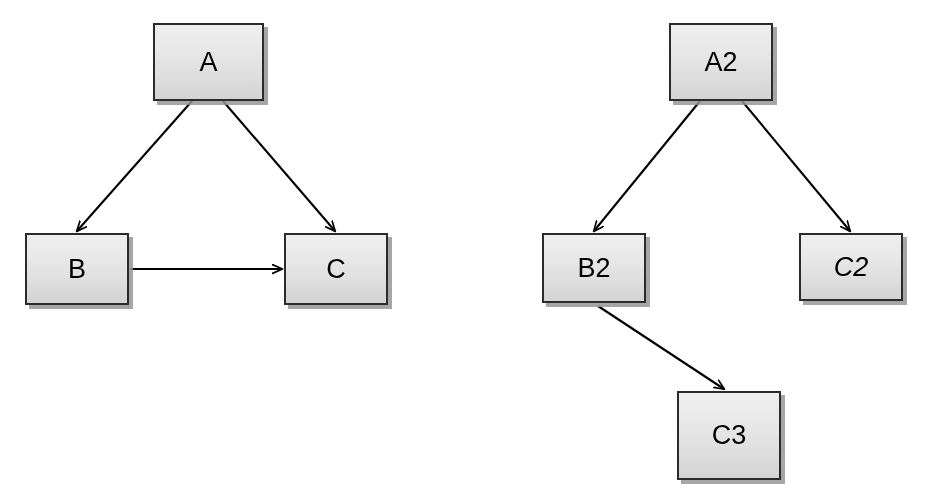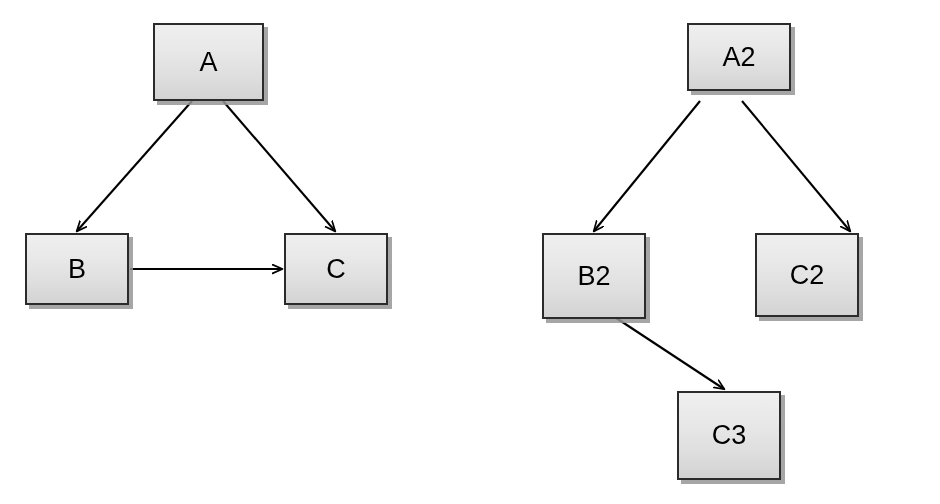--- a/index.html
+++ b/index.html
@@ -70,27 +70,27 @@
   <div id="nodes-group">
       <div class="node" style="left: 153px; top: 23px; width: 111px; height: 78px;">
         <span class="node-label">A</span>
       </div>
       <div class="node" style="left: 25px; top: 233px; width: 104px; height: 72px;">
         <span class="node-label">B</span>
       </div>
       <div class="node" style="left: 284px; top: 233px; width: 104px; height: 72px;">
         <span class="node-label">C</span>
       </div>
-      <div class="node" style="left: 669px; top: 23px; width: 104px; height: 68px; margin-left: 18px;">
+      <div class="node" style="left: 669px; top: 23px; width: 104px; height: 78px;">
         <span class="node-label">A2</span>
       </div>
-      <div class="node" style="left: 542px; top: 233px; width: 104px; height: 86px;">
+      <div class="node" style="left: 542px; top: 233px; width: 104px; height: 70px;">
         <span class="node-label">B2</span>
       </div>
-      <div class="node" style="left: 755px; top: 233px; width: 104px; height: 84px;">
+      <div class="node" style="left: 799px; top: 233px; width: 104px; height: 68px; font-style: italic;">
         <span class="node-label">C2</span>
       </div>
       <div class="node" style="left: 677px; top: 391px; width: 104px; height: 89px;">
         <span class="node-label">C3</span>
       </div>
     </div>
 
 </div>
 
 </body></html>

